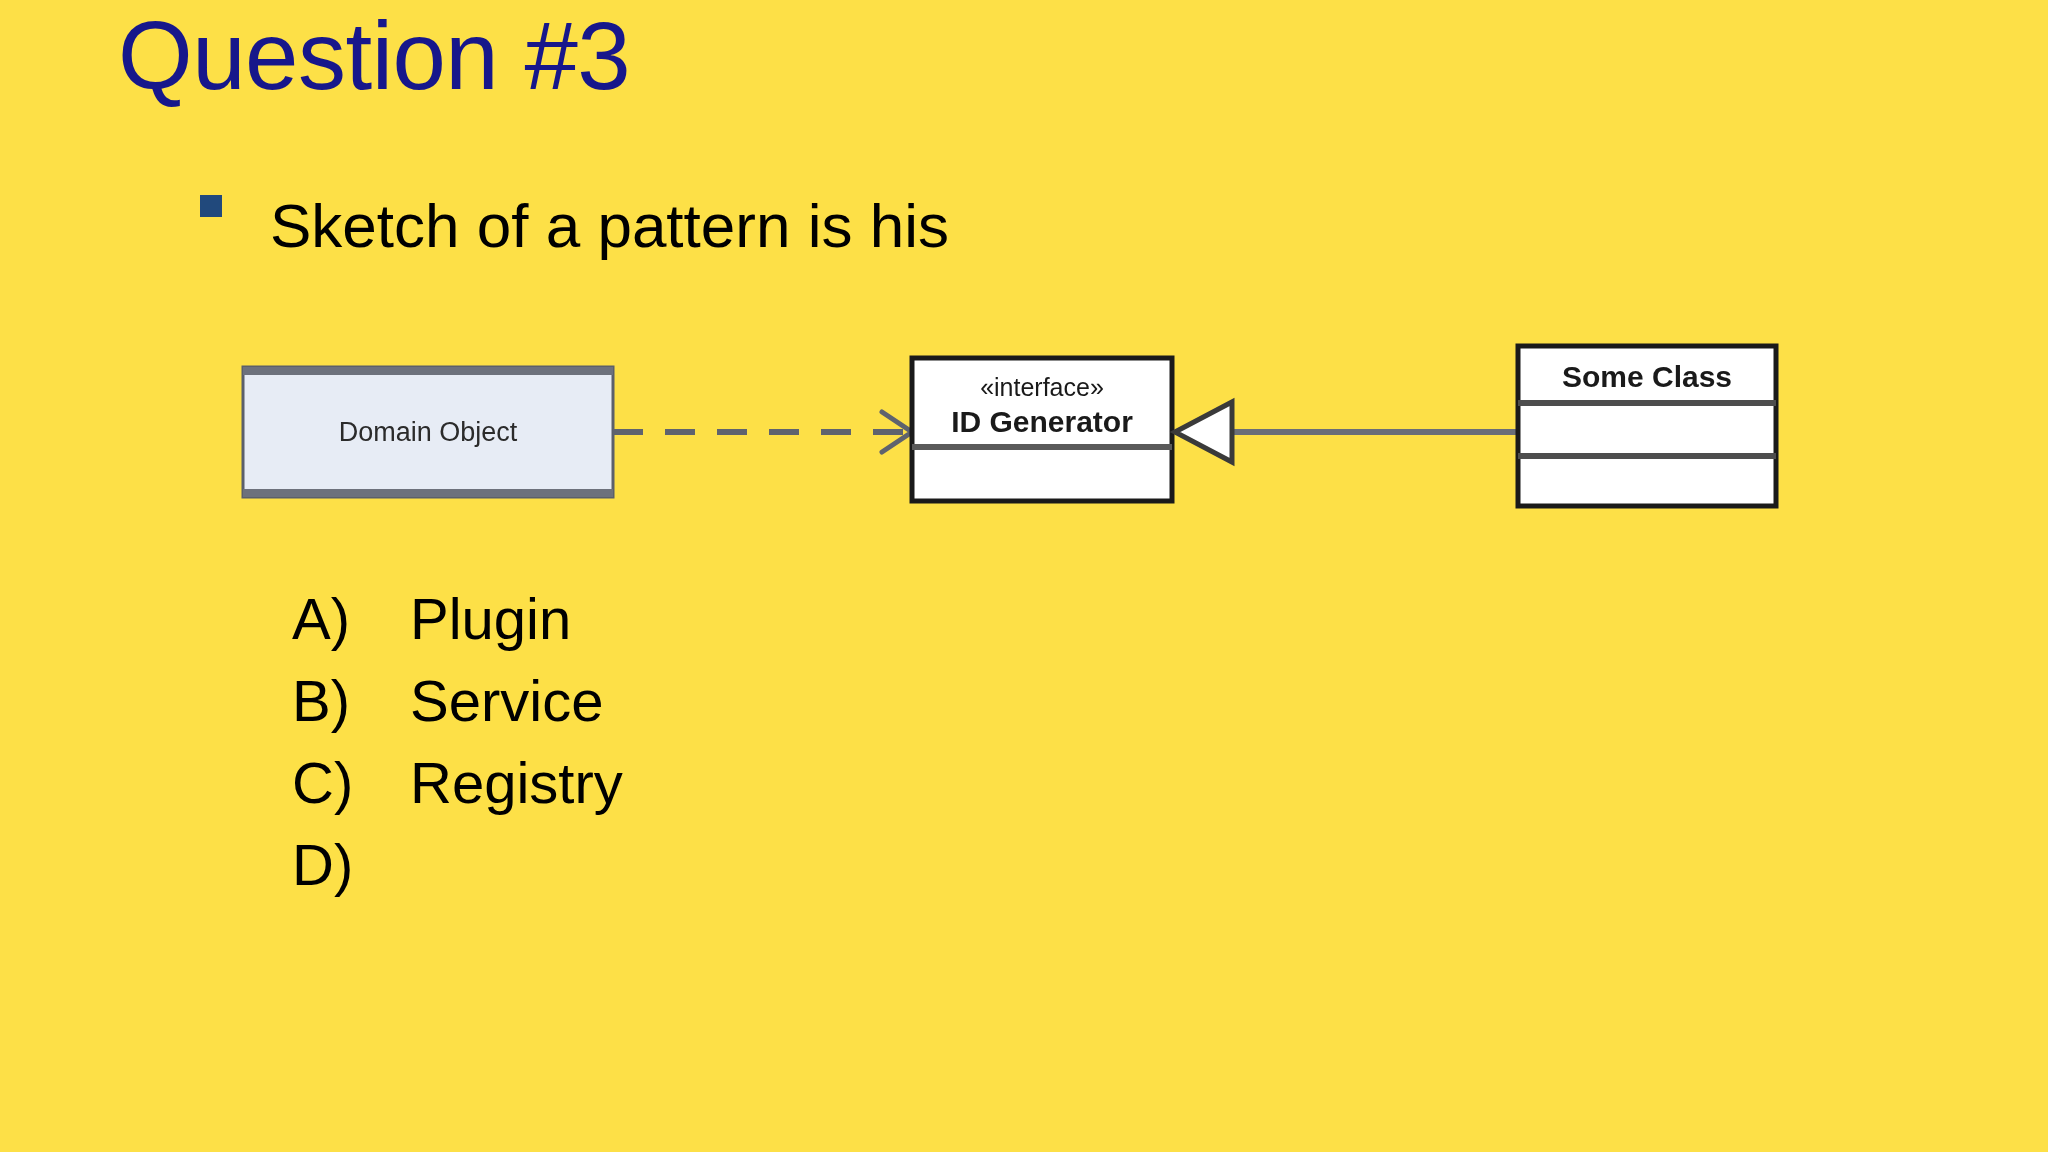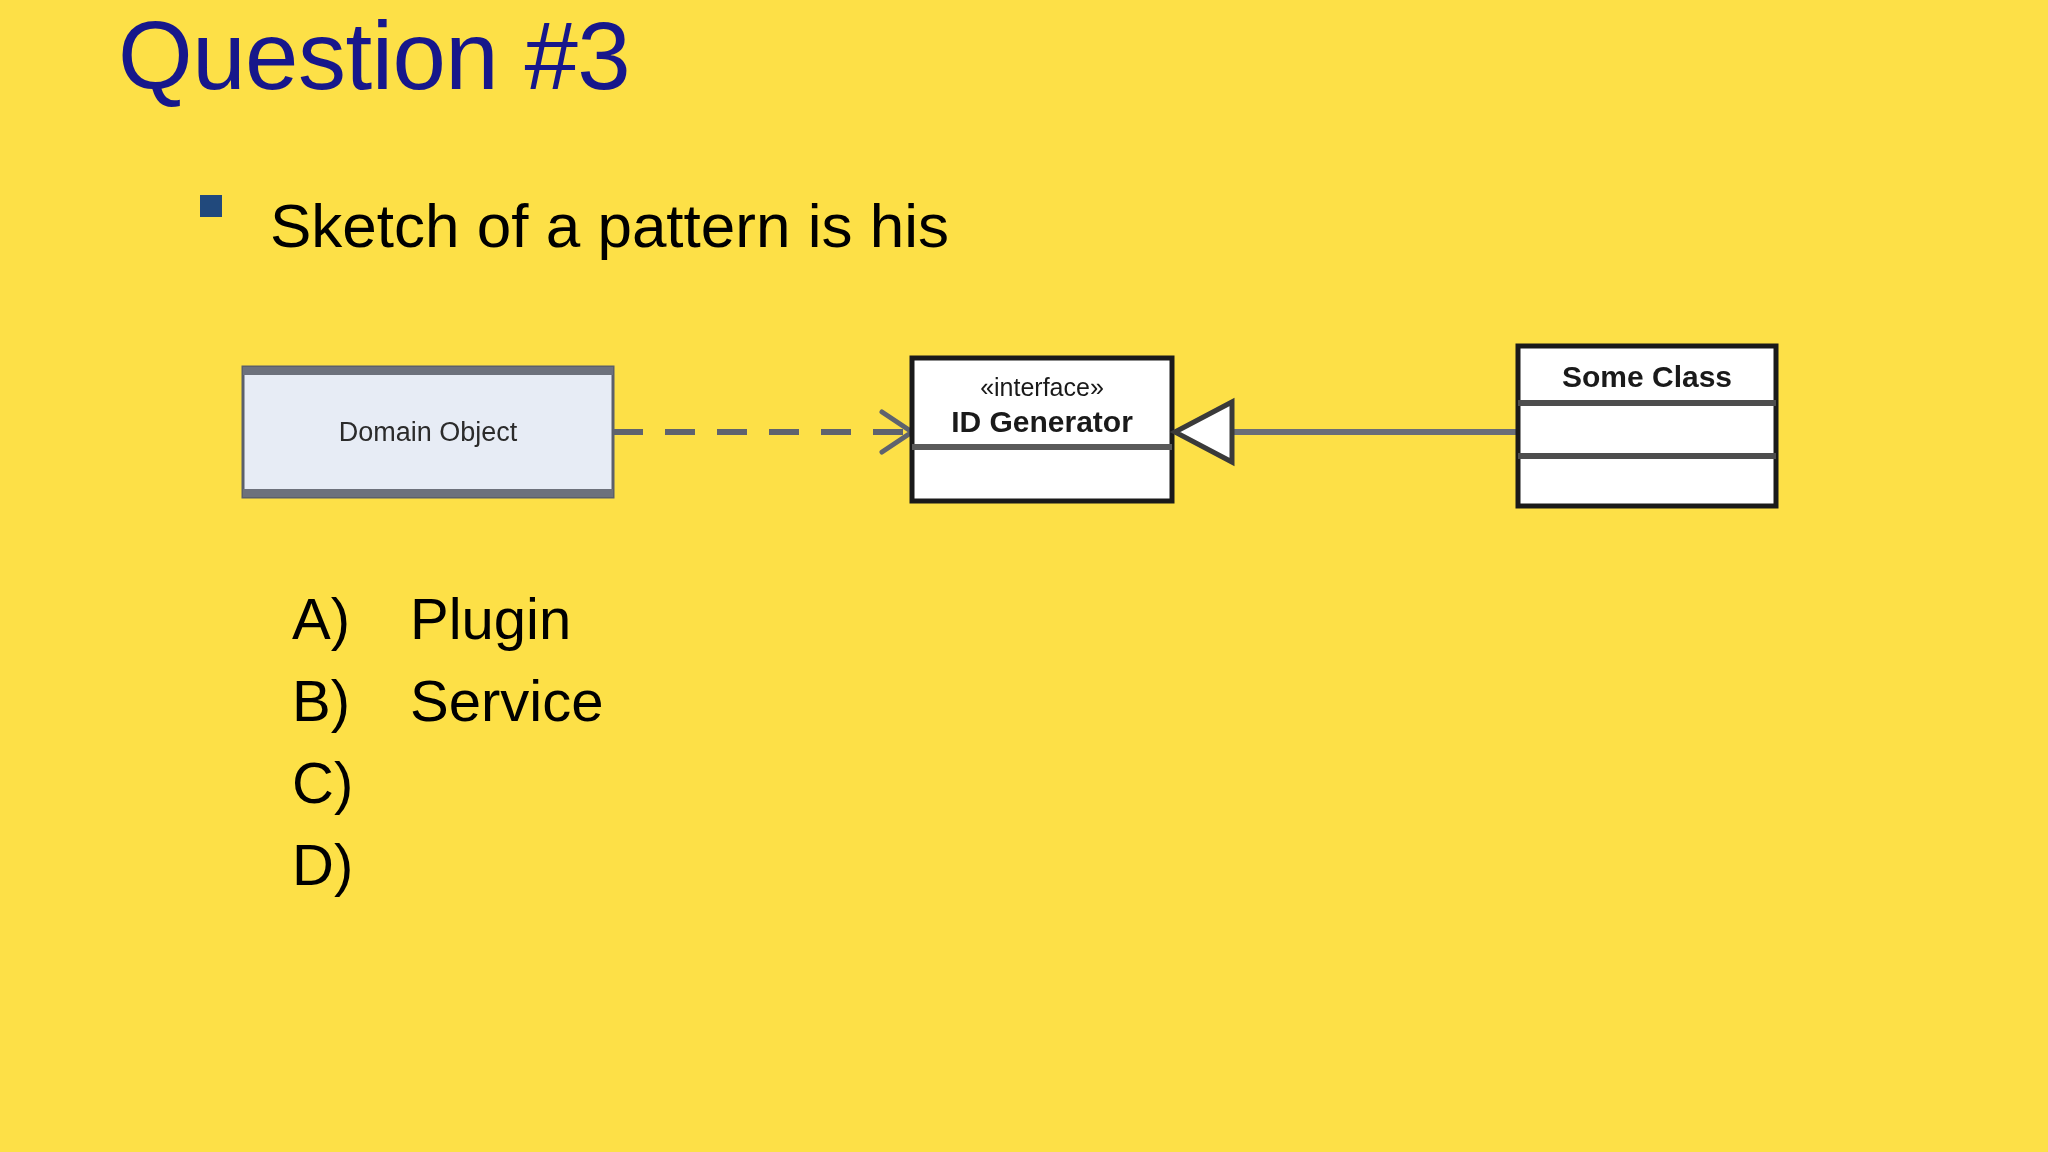--- a/index.html
+++ b/index.html
@@ -158,19 +158,20 @@
     <div class="answer-row">
       <span class="answer-key">A)</span>
       <span class="answer-label">Plugin</span>
     </div>
     <div class="answer-row">
       <span class="answer-key">B)</span>
       <span class="answer-label">Service</span>
     </div>
     <div class="answer-row">
       <span class="answer-key">C)</span>
+      <span class="answer-label">Registry</span>
     </div>
     <div class="answer-row">
       <span class="answer-key">D)</span>
     </div>
   </div>
 
 </div>
 
 </body></html>

